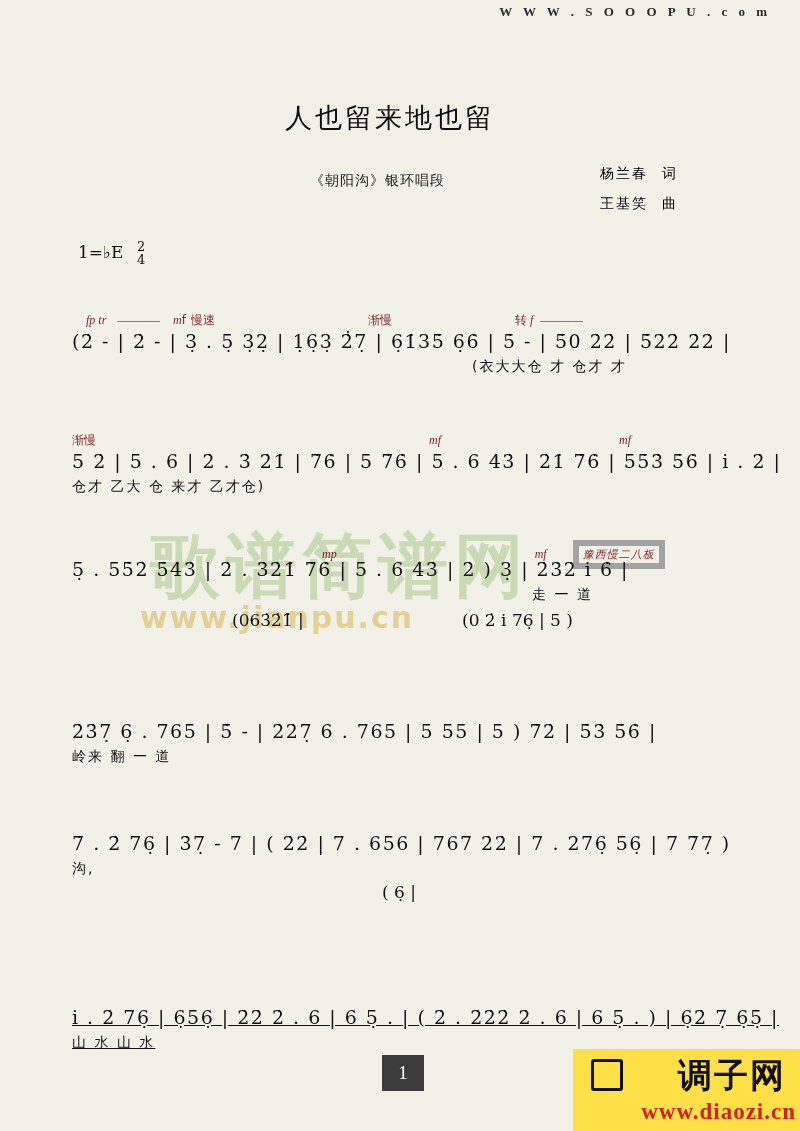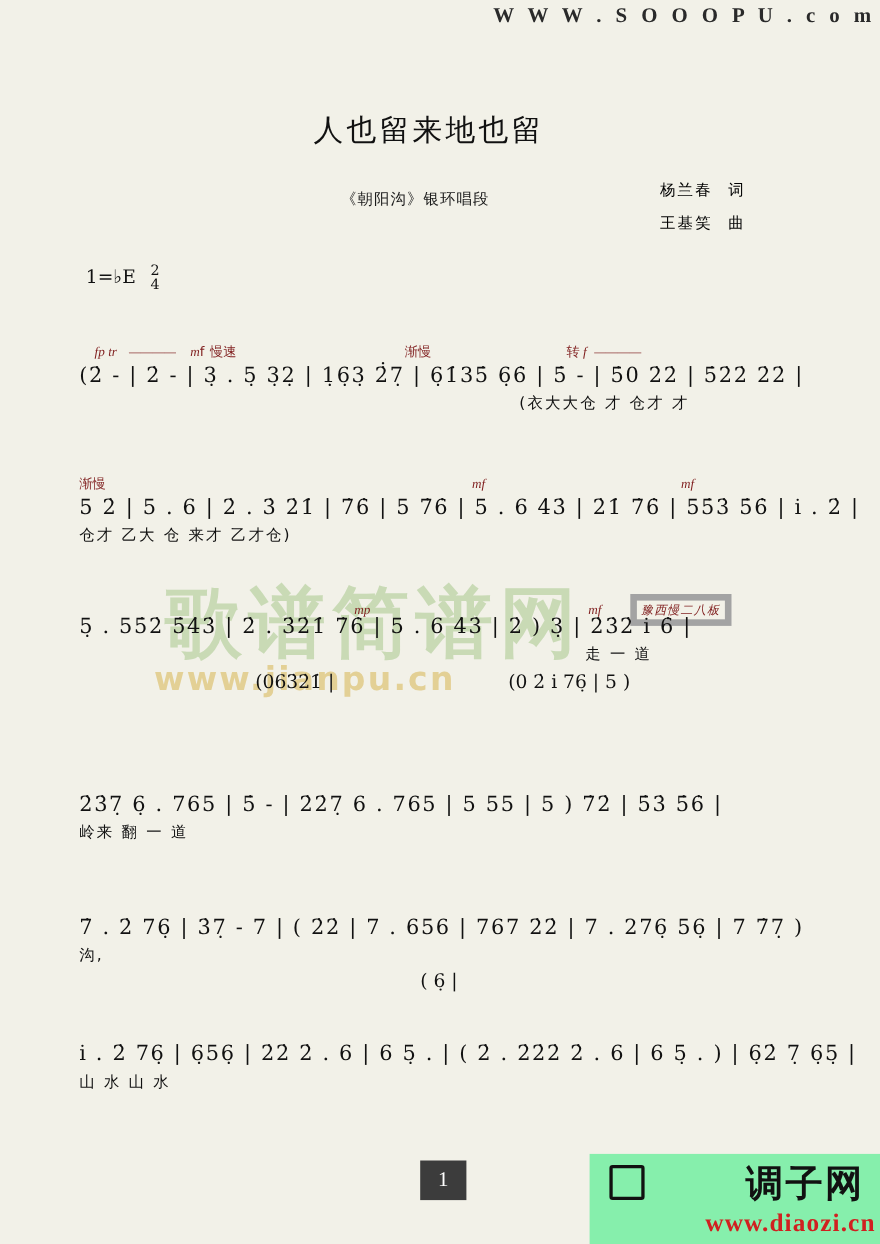--- a/index.html
+++ b/index.html
@@ -15,23 +15,23 @@
     overflow: hidden;
   }
   .page {
     position: absolute;
     inset: 0;
   }
   
   .site-url {
     position: absolute;
     top: 4px;
-    right: 4px;
+    right: 29px;
     font-family: "Liberation Serif", serif;
-    font-size: 19px;
+    font-size: 13px;
     letter-spacing: 4px;
     color: #2a2a2a;
     font-weight: bold;
   }
   
   .title {
     position: absolute;
     top: 100px;
     left: 0;
     width: 780px;
@@ -167,23 +167,23 @@
     font-family: "Liberation Serif", serif;
     display: flex;
     align-items: center;
     justify-content: center;
   }
   
   .brand {
     position: absolute;
     right: 0;
     bottom: 0;
-    width: 264px;
+    width: 227px;
     height: 82px;
-    background: #86efac;
+    background: #fde047;
   }
   .brand .brand-name {
     position: absolute;
     top: 4px;
     right: 14px;
     font-size: 34px;
     font-weight: bold;
     color: #111;
     font-family: "DejaVu Sans", sans-serif;
     letter-spacing: 2px;
@@ -279,21 +279,21 @@
   </div>
 
   <div class="system" style="top:830px;">
     <div class="notes">7̇ . 2̇ 76̣ | 3̇7̣ - 7 | ( 2̇2̇ | 7 . 656 | 767 2̇2̇ | 7 . 276̣ 56̣ | 7 7̇7̣ )</div>
     <div class="lyrics">沟,</div>
     <div style="position:relative;height:26px;margin-top:4px;">
       <span class="sub-line" style="position:absolute;left:310px;">( 6̣ |</span>
     </div>
   </div>
 
-  <div class="system" style="top:945px;">
+  <div class="system" style="top:1004px;text-decoration:underline;">
     <div class="notes">i . 2̇ 76̣ | 6̣56̣ | 2̇2̇ 2̇ . 6 | 6 5̣ . | ( 2̇ . 2̇2̇2̇ 2̇ . 6 | 6 5̣ . ) | 6̣2̇ 7̣ 6̣5̣ |</div>
     <div class="lyrics">山          水                                                        山    水</div>
   </div>
 
   <div class="page-number">1</div>
 
   <div class="brand">
     <div class="brand-mark"></div>
     <div class="brand-name">调子网</div>
     <div class="brand-url">www.diaozi.cn</div>

